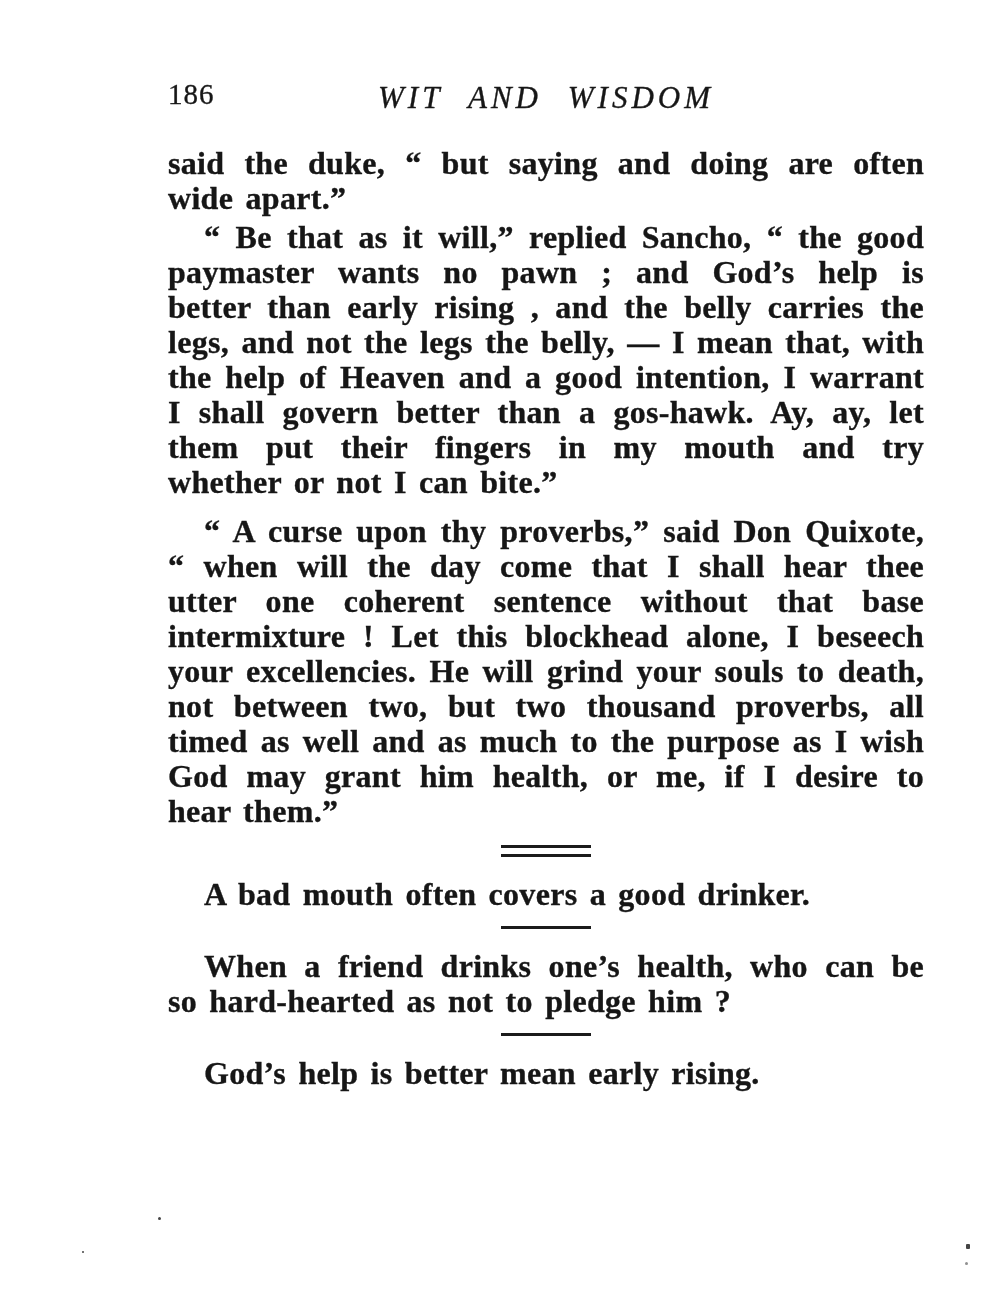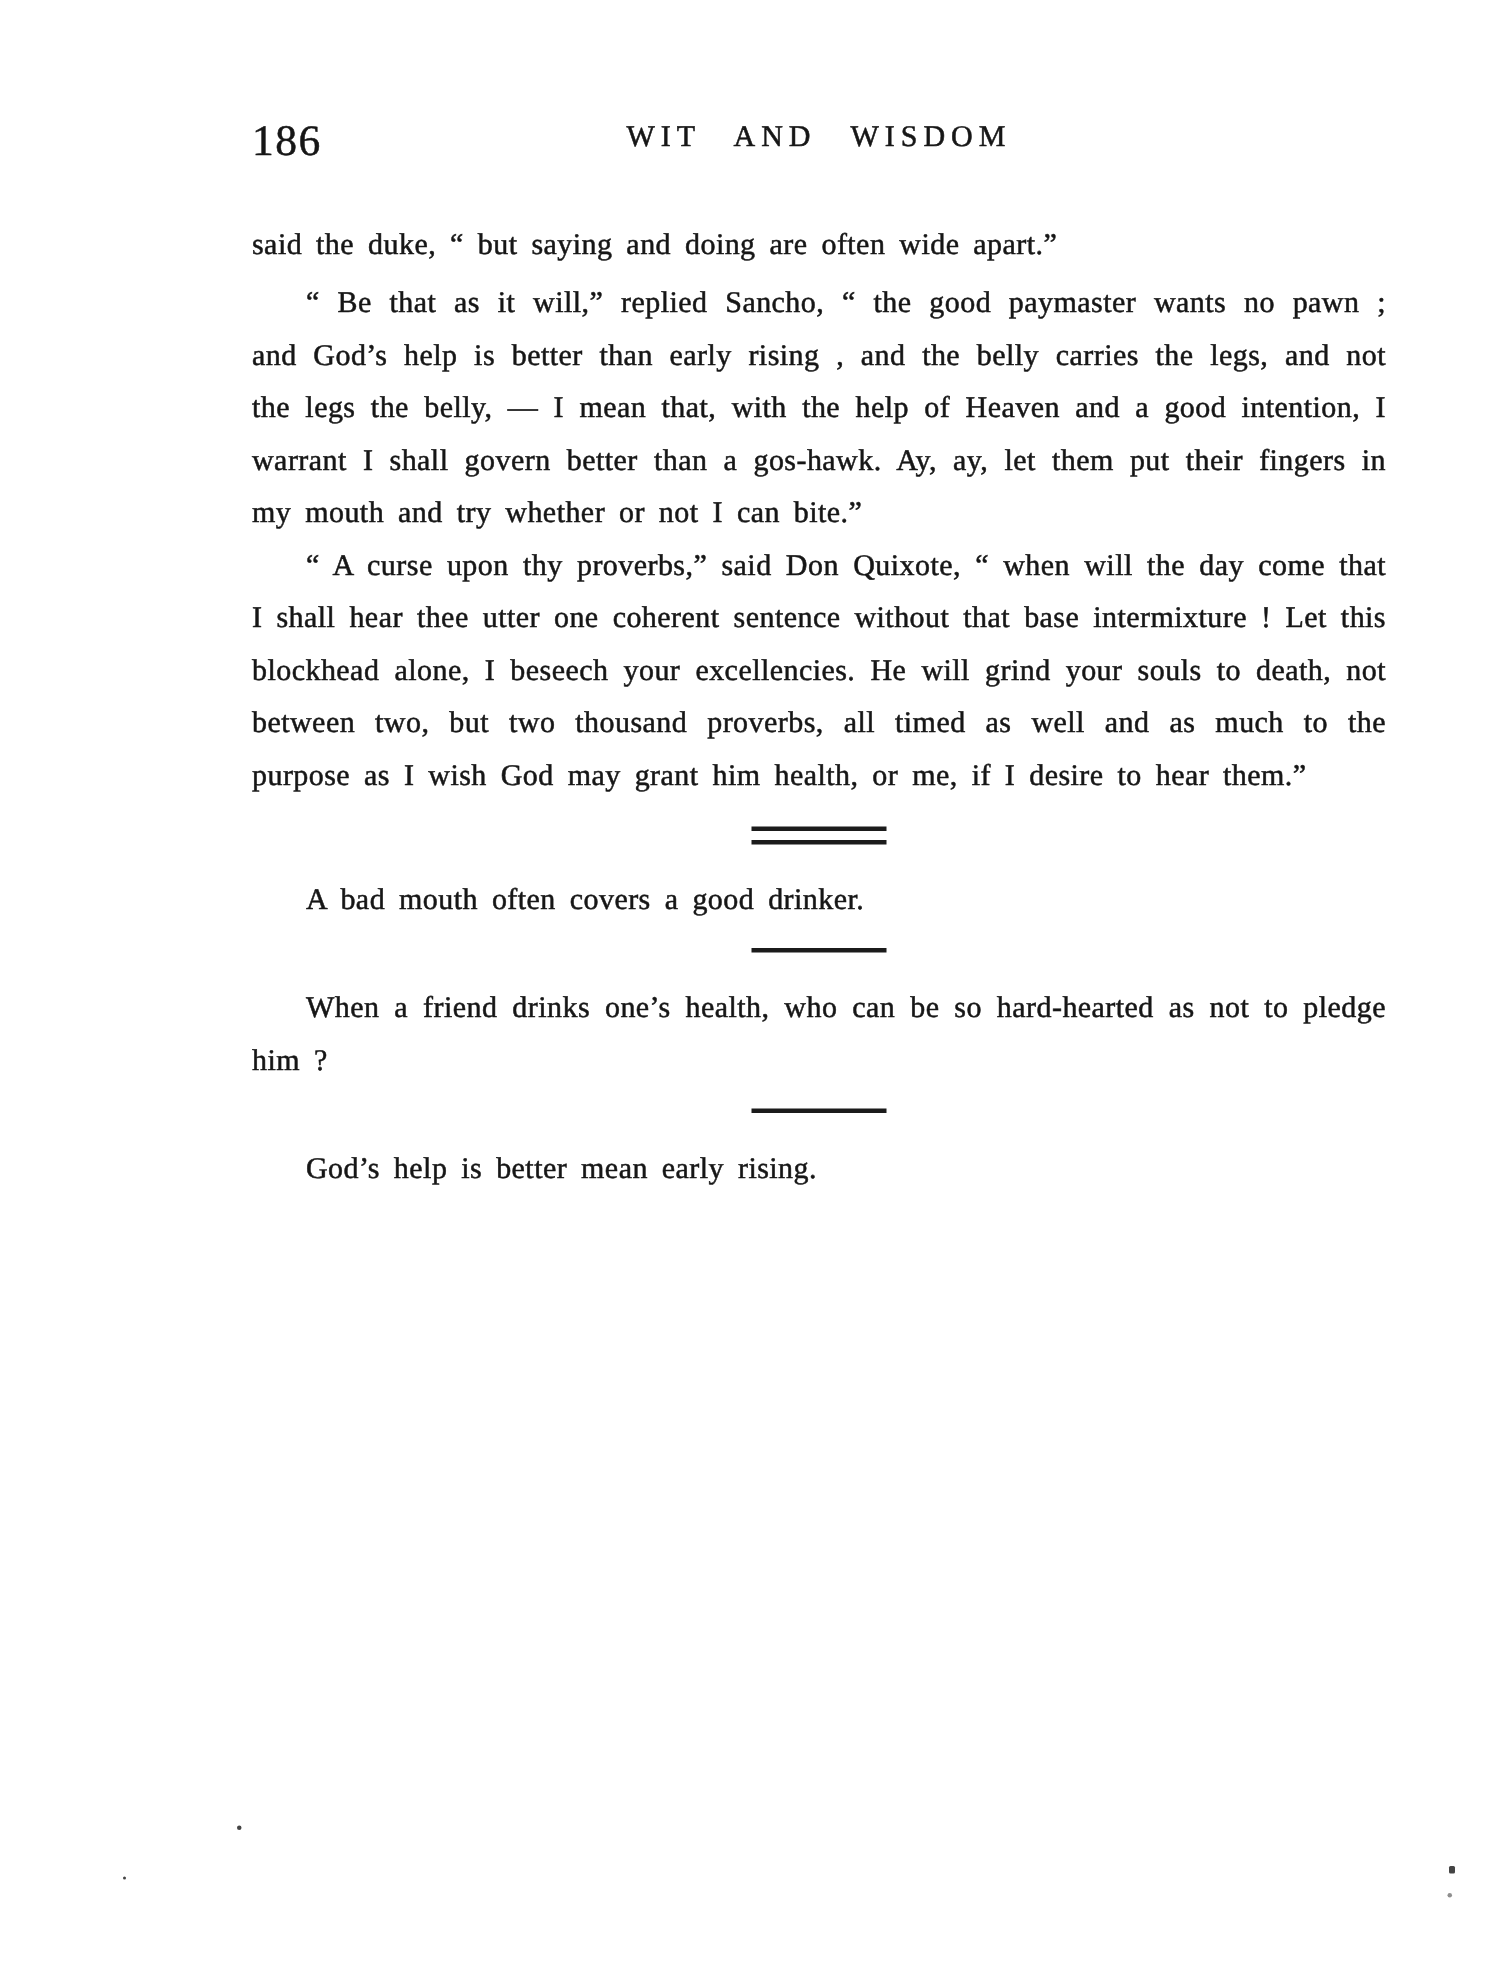--- a/index.html
+++ b/index.html
@@ -30,38 +30,40 @@
   .pagenum {
     position: absolute;
     left: 0;
     top: 0;
     font-size: 29px;
     letter-spacing: 1px;
   }
   .running-title {
     display: block;
     text-align: center;
-    font-size: 20px;
+    font-style: italic;
+    font-size: 31px;
     letter-spacing: 4px;
     word-spacing: 14px;
     padding-top: 2px;
   }
   .para {
     margin: 0;
-    font-size: 20px;
+    font-size: 32px;
     line-height: 35px;
     text-align: justify;
     text-align-last: left;
     letter-spacing: 0.3px;
     word-spacing: 4px;
+    font-weight: bold;
   }
   .indent { text-indent: 36px; }
   .p1 { margin-top: 32px; }
   .p2 { margin-top: 4px; }
-  .p3 { margin-top: 0; }
+  .p3 { margin-top: 14px; }
   .p4 { margin-top: 0; }
   .rule {
     width: 90px;
     height: 0;
     border-top: 3px solid #1b1b1b;
     margin: 14px auto 0 auto;
   }
   .r1 { margin-top: 16px; }
   .r2 { margin-top: 6px; }
   .r3 { margin-top: 14px; }

